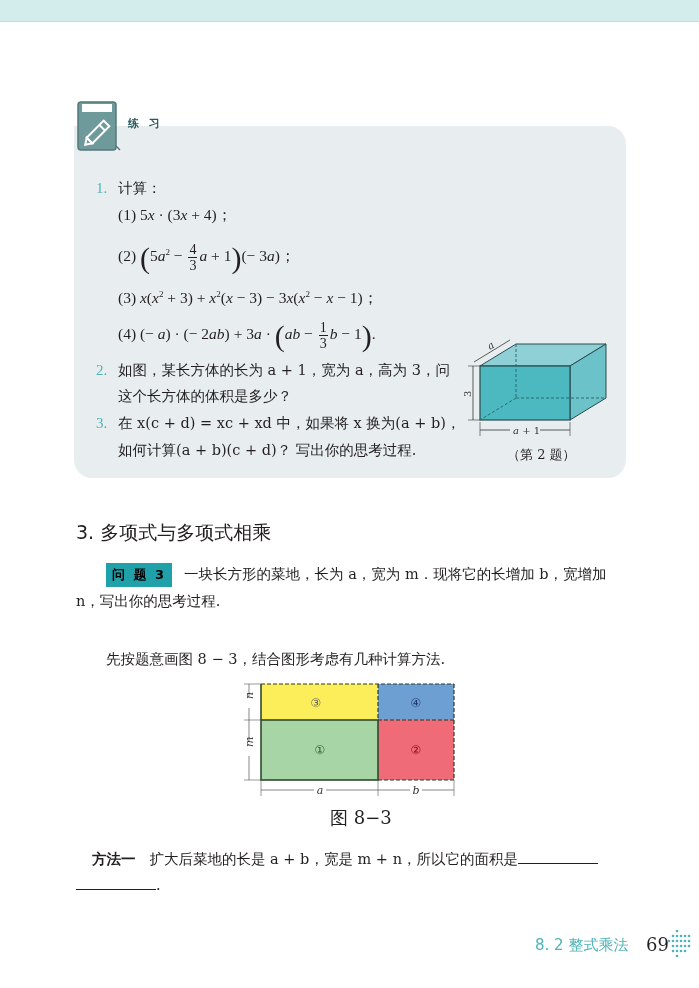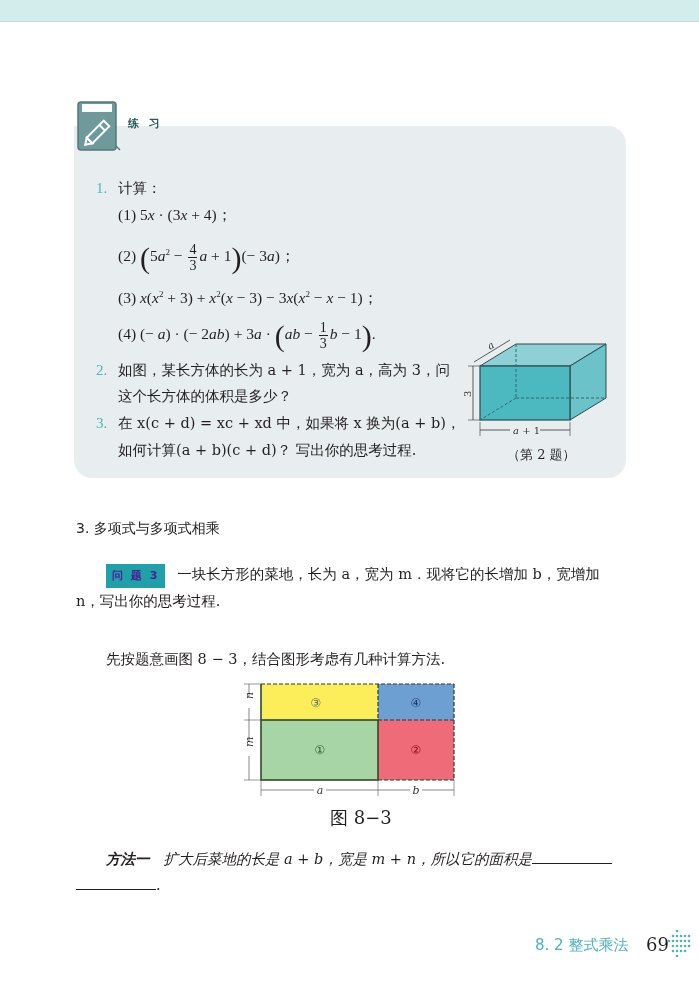--- a/index.html
+++ b/index.html
@@ -42,26 +42,26 @@
     }
     .frac .num { display: block; border-bottom: 1px solid #231f20; padding: 0 1px; }
     .frac .den { display: block; }
     .bigparen { font-size: 30px; vertical-align: middle; line-height: 20px; font-weight: 100; }
     sup { font-size: 9px; vertical-align: 6px; }
     .cuboid { position: absolute; left: 460px; top: 336px; width: 160px; height: 104px; }
     .cuboid-caption {
       position: absolute; left: 507px; top: 446px; font-size: 13px;
     }
     .section-title {
-      position: absolute; left: 76px; top: 520px; font-size: 14px;
+      position: absolute; left: 76px; top: 520px; font-size: 19px;
       font-family: "DejaVu Sans", sans-serif; color: #231f20;
     }
     .badge {
-      display: inline-block; background: #20a1a9; color: #4c1d95; font-weight: bold;
-      font-family: "DejaVu Sans", sans-serif; font-size: 11px; padding: 1px 6px; margin-right: 12px;
+      display: inline-block; background: #20a1a9; color: #000000; font-weight: bold;
+      font-family: "DejaVu Sans", sans-serif; font-size: 13px; padding: 1px 6px; margin-right: 12px;
       letter-spacing: 2px;
     }
     .para { position: absolute; font-size: 14.5px; white-space: nowrap; line-height: 22px; }
     .fig83 { position: absolute; left: 236px; top: 678px; width: 230px; height: 122px; }
     .fig-caption { position: absolute; left: 330px; top: 806px; font-size: 18px; }
     .method-label { font-family: "DejaVu Sans", sans-serif; font-weight: bold; margin-right: 14px; }
     .blank { display: inline-block; border-bottom: 1px solid #231f20; vertical-align: baseline; height: 14px; }
     .footer-section {
       position: absolute; left: 535px; top: 936px; font-size: 15px;
       font-family: "DejaVu Sans", sans-serif; color: #4fb3b6; white-space: nowrap;
@@ -173,21 +173,21 @@
   <line x1="142" y1="102" x2="142" y2="118" stroke="#555" stroke-width="0.6"></line>
   <line x1="218" y1="102" x2="218" y2="118" stroke="#555" stroke-width="0.6"></line>
   <line x1="25" y1="112" x2="218" y2="112" stroke="#555" stroke-width="0.7"></line>
   <rect x="78" y="106" width="12" height="12" fill="#fff"></rect>
   <text x="84" y="116" font-size="11" font-style="italic" fill="#333" text-anchor="middle">a</text>
   <rect x="174" y="106" width="12" height="12" fill="#fff"></rect>
   <text x="180" y="116" font-size="11" font-style="italic" fill="#333" text-anchor="middle">b</text>
 </svg>
 <div class="fig-caption">图 8−3</div>
 
-<div class="para" style="left:106px; top:848px;font-style:italic;">
+<div class="para" style="left:92px; top:848px;">
   <span class="method-label">方法一</span><span>扩大后菜地的长是 a + b，宽是 m + n，所以它的面积是</span><span class="blank" style="width:80px;"></span>
 </div>
 <div class="para" style="left:76px; top:874px;">
   <span class="blank" style="width:80px;"></span><span>.</span>
 </div>
 
 <div class="footer-section">8. 2   整式乘法</div>
 <div class="footer-page">69</div>
 <svg class="footer-dots" viewBox="0 0 32 28">
   <g fill="#4fb3b6">

